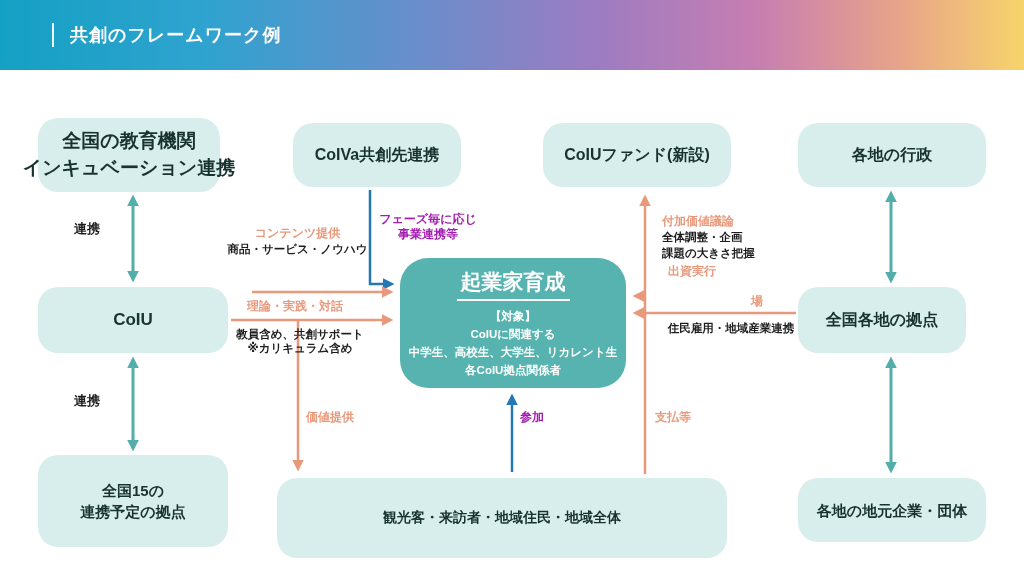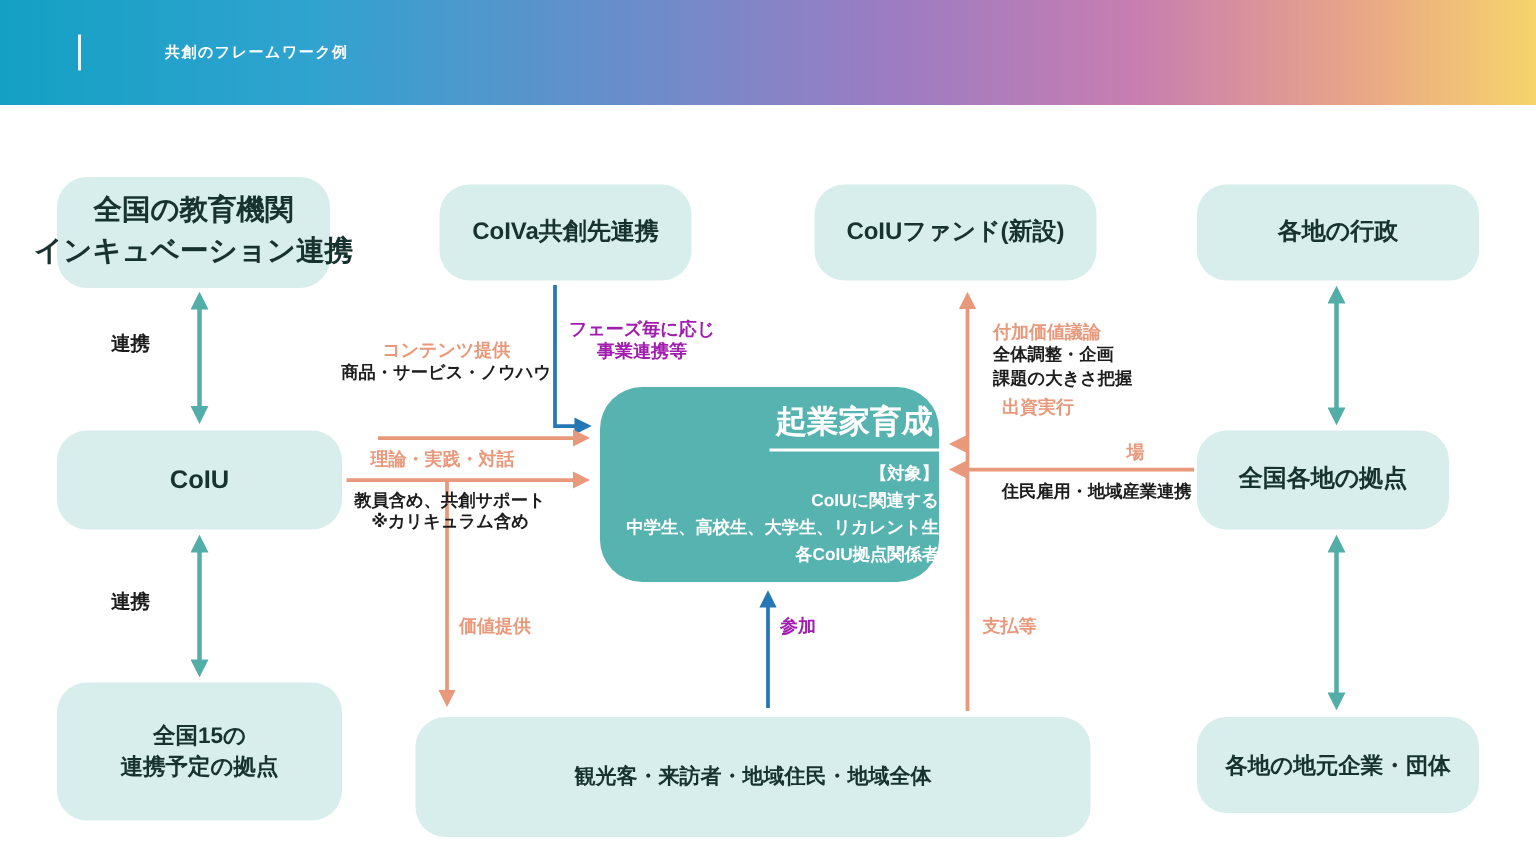--- a/index.html
+++ b/index.html
@@ -9,21 +9,21 @@
   }
   
   .header{
     position:absolute;left:0;top:0;width:1024px;height:70px;
     background:linear-gradient(90deg,#14a0c4 0%,#2fa3cf 20%,#6d8cca 42%,#9c7cc2 58%,#c77eb0 74%,#e8a489 88%,#f6d46b 100%);
     display:flex;align-items:center;color:#ffffff;
   }
   .header-inner{display:flex;align-items:center;margin-left:36px;}
   .title-en{font-size:21px;letter-spacing:0.3px;}
   .title-divider{width:2px;height:24px;background:#ffffff;margin:0 16px;opacity:.9;}
-  .title-ja{font-size:10px;letter-spacing:1px;margin-left:40px;}
+  .title-ja{font-size:18px;letter-spacing:1px;}
   
   .box{
     position:absolute;background:#d8eeec;border-radius:20px;
     display:flex;flex-direction:column;align-items:center;justify-content:center;
     text-align:center;color:#17322f;line-height:1.4;
   }
   .box span{white-space:nowrap;}
   .center-box{background:#57b3af;color:#ffffff;border-radius:28px;}
   .center-title{font-size:21px;border-bottom:2px solid #ffffff;padding:0 4px 3px 4px;margin-bottom:7px;}
   .center-small{font-size:11.5px;line-height:1.55;}
@@ -83,21 +83,21 @@
   <div class="box" style="left:798px;top:123px;width:188px;height:64px;font-size:16px;">
     <span>各地の行政</span>
   </div>
   <div class="box" style="left:543px;top:123px;width:188px;height:64px;font-size:16px;">
     <span>CoIUファンド(新設)</span>
   </div>
 
   <div class="box" style="left:38px;top:287px;width:190px;height:66px;font-size:17px;">
     <span>CoIU</span>
   </div>
-  <div class="box center-box" style="left:400px;top:258px;width:226px;height:130px;align-items:flex-end;">
+  <div class="box center-box" style="left:400px;top:258px;width:226px;height:130px;">
     <span class="center-title">起業家育成</span>
     <span class="center-small">【対象】</span>
     <span class="center-small">CoIUに関連する</span>
     <span class="center-small">中学生、高校生、大学生、リカレント生</span>
     <span class="center-small">各CoIU拠点関係者</span>
   </div>
   <div class="box" style="left:798px;top:287px;width:168px;height:66px;font-size:16px;">
     <span>全国各地の拠点</span>
   </div>
 

